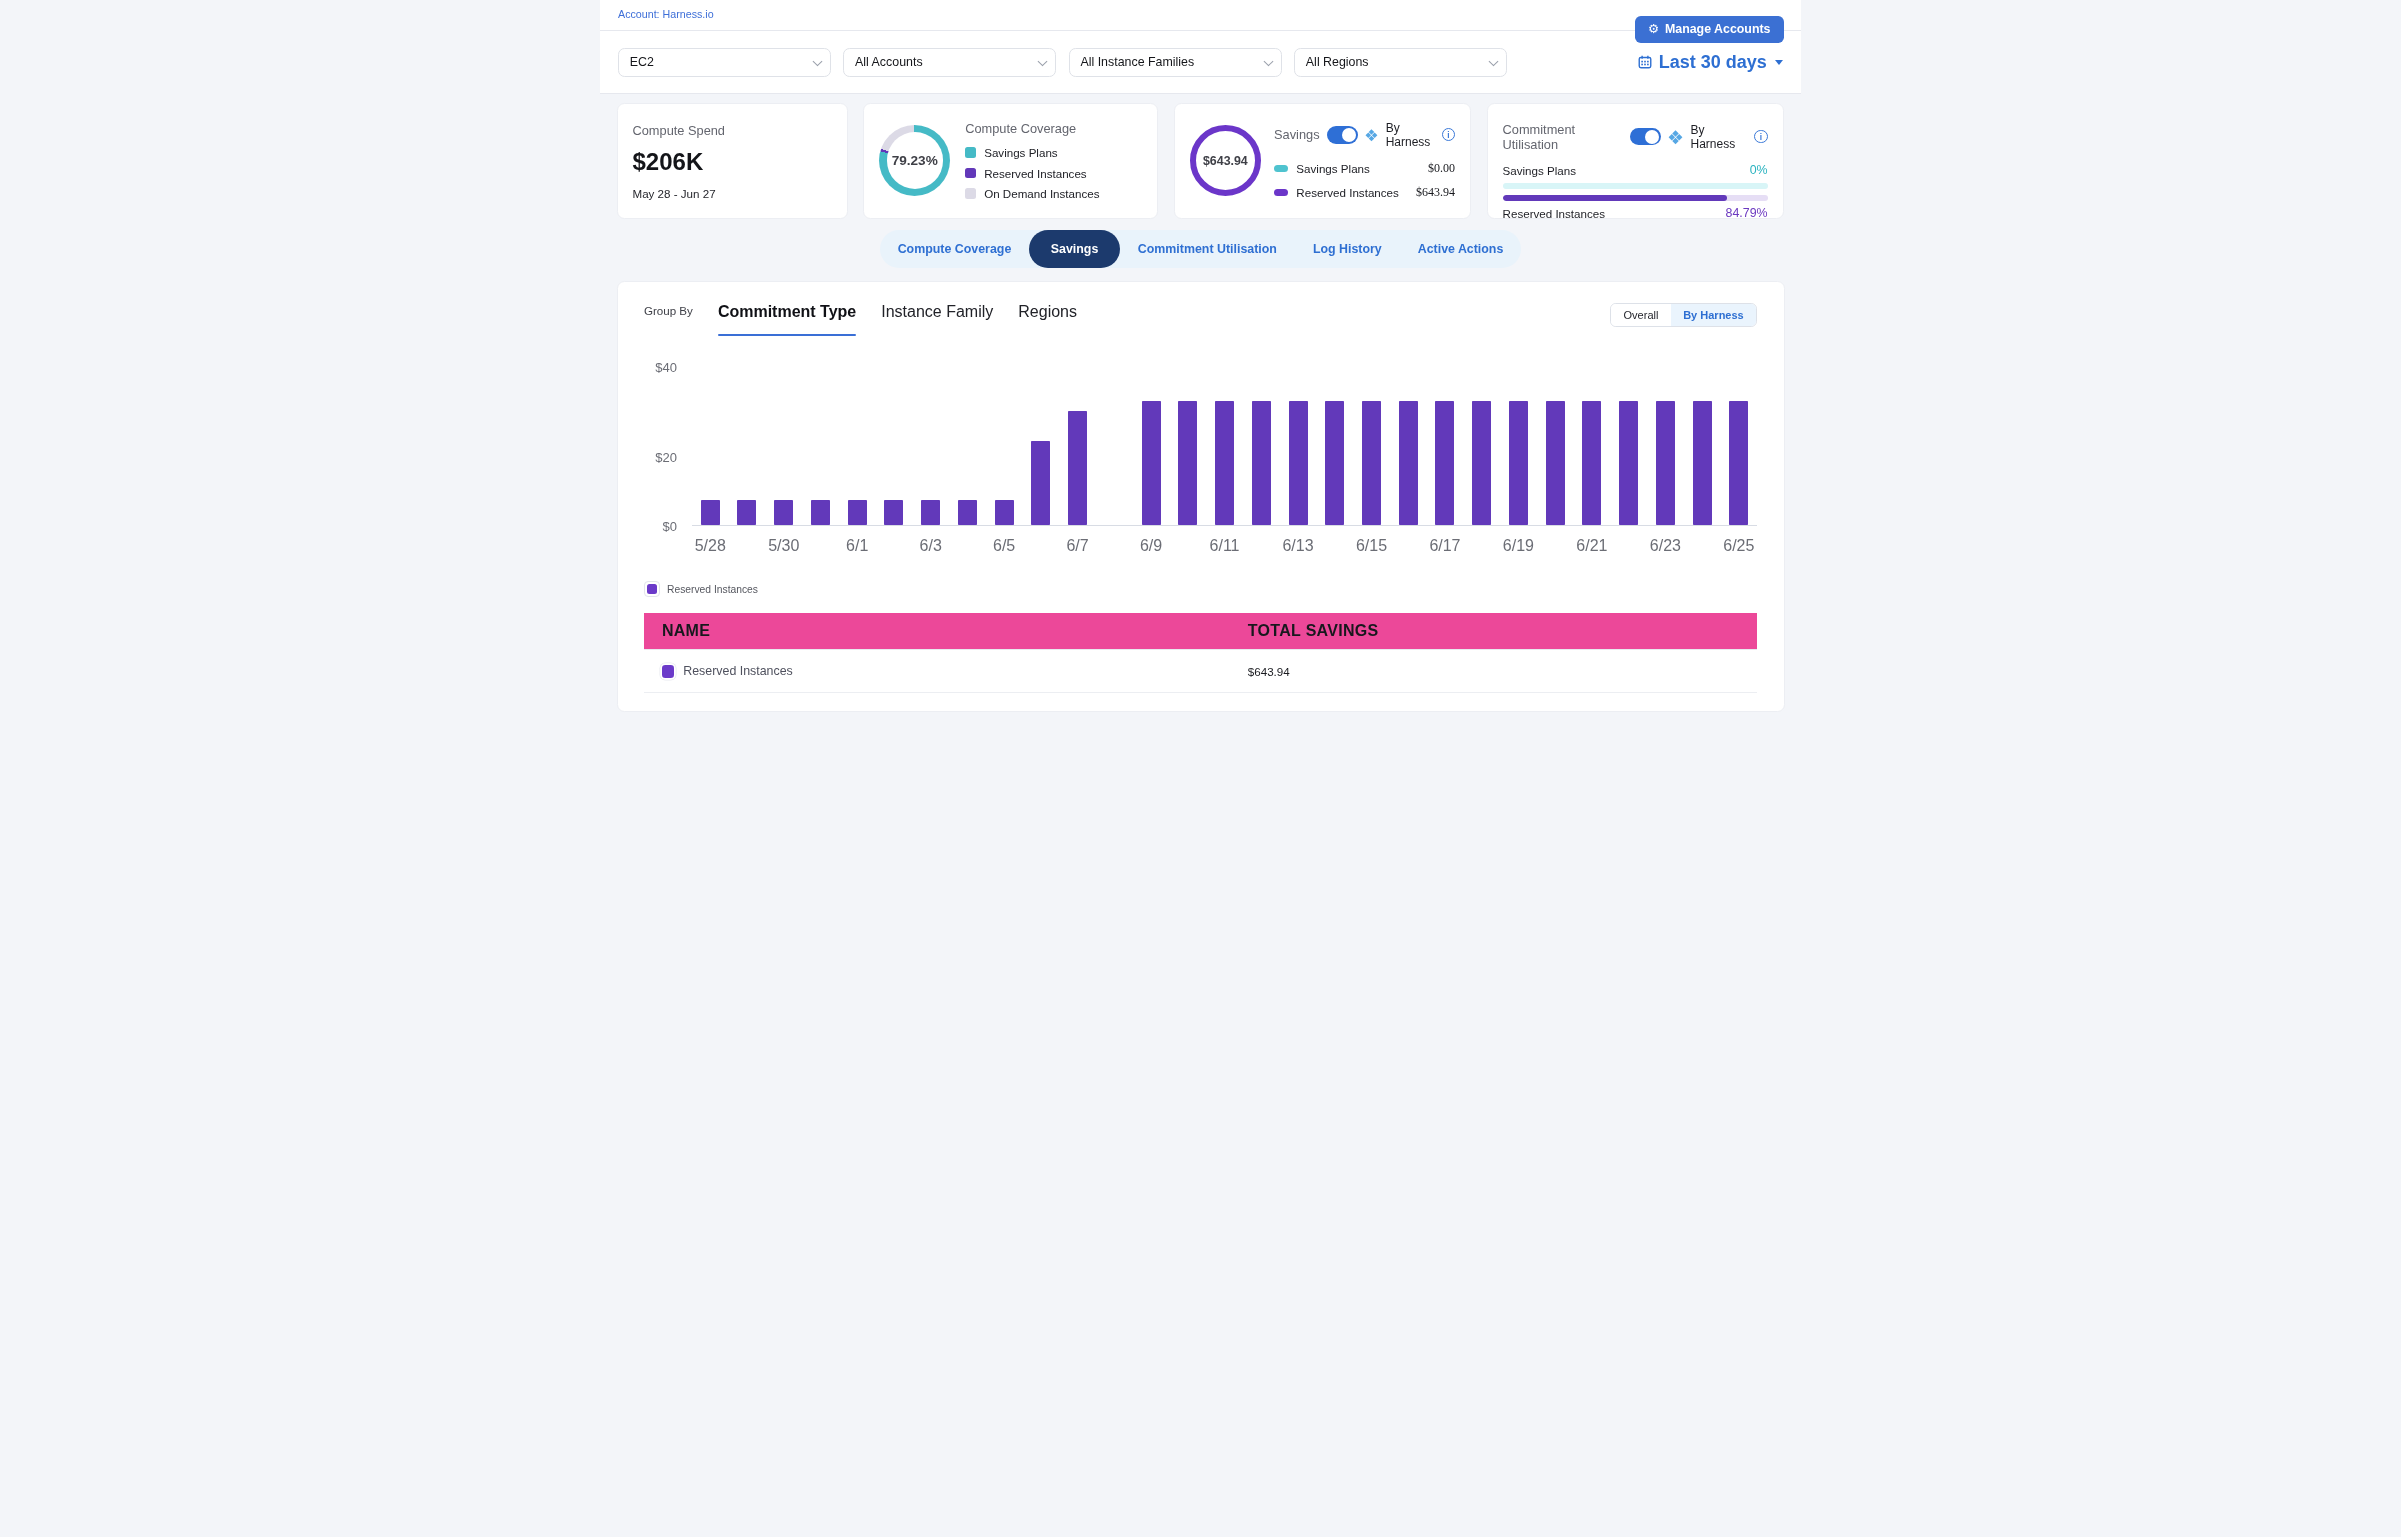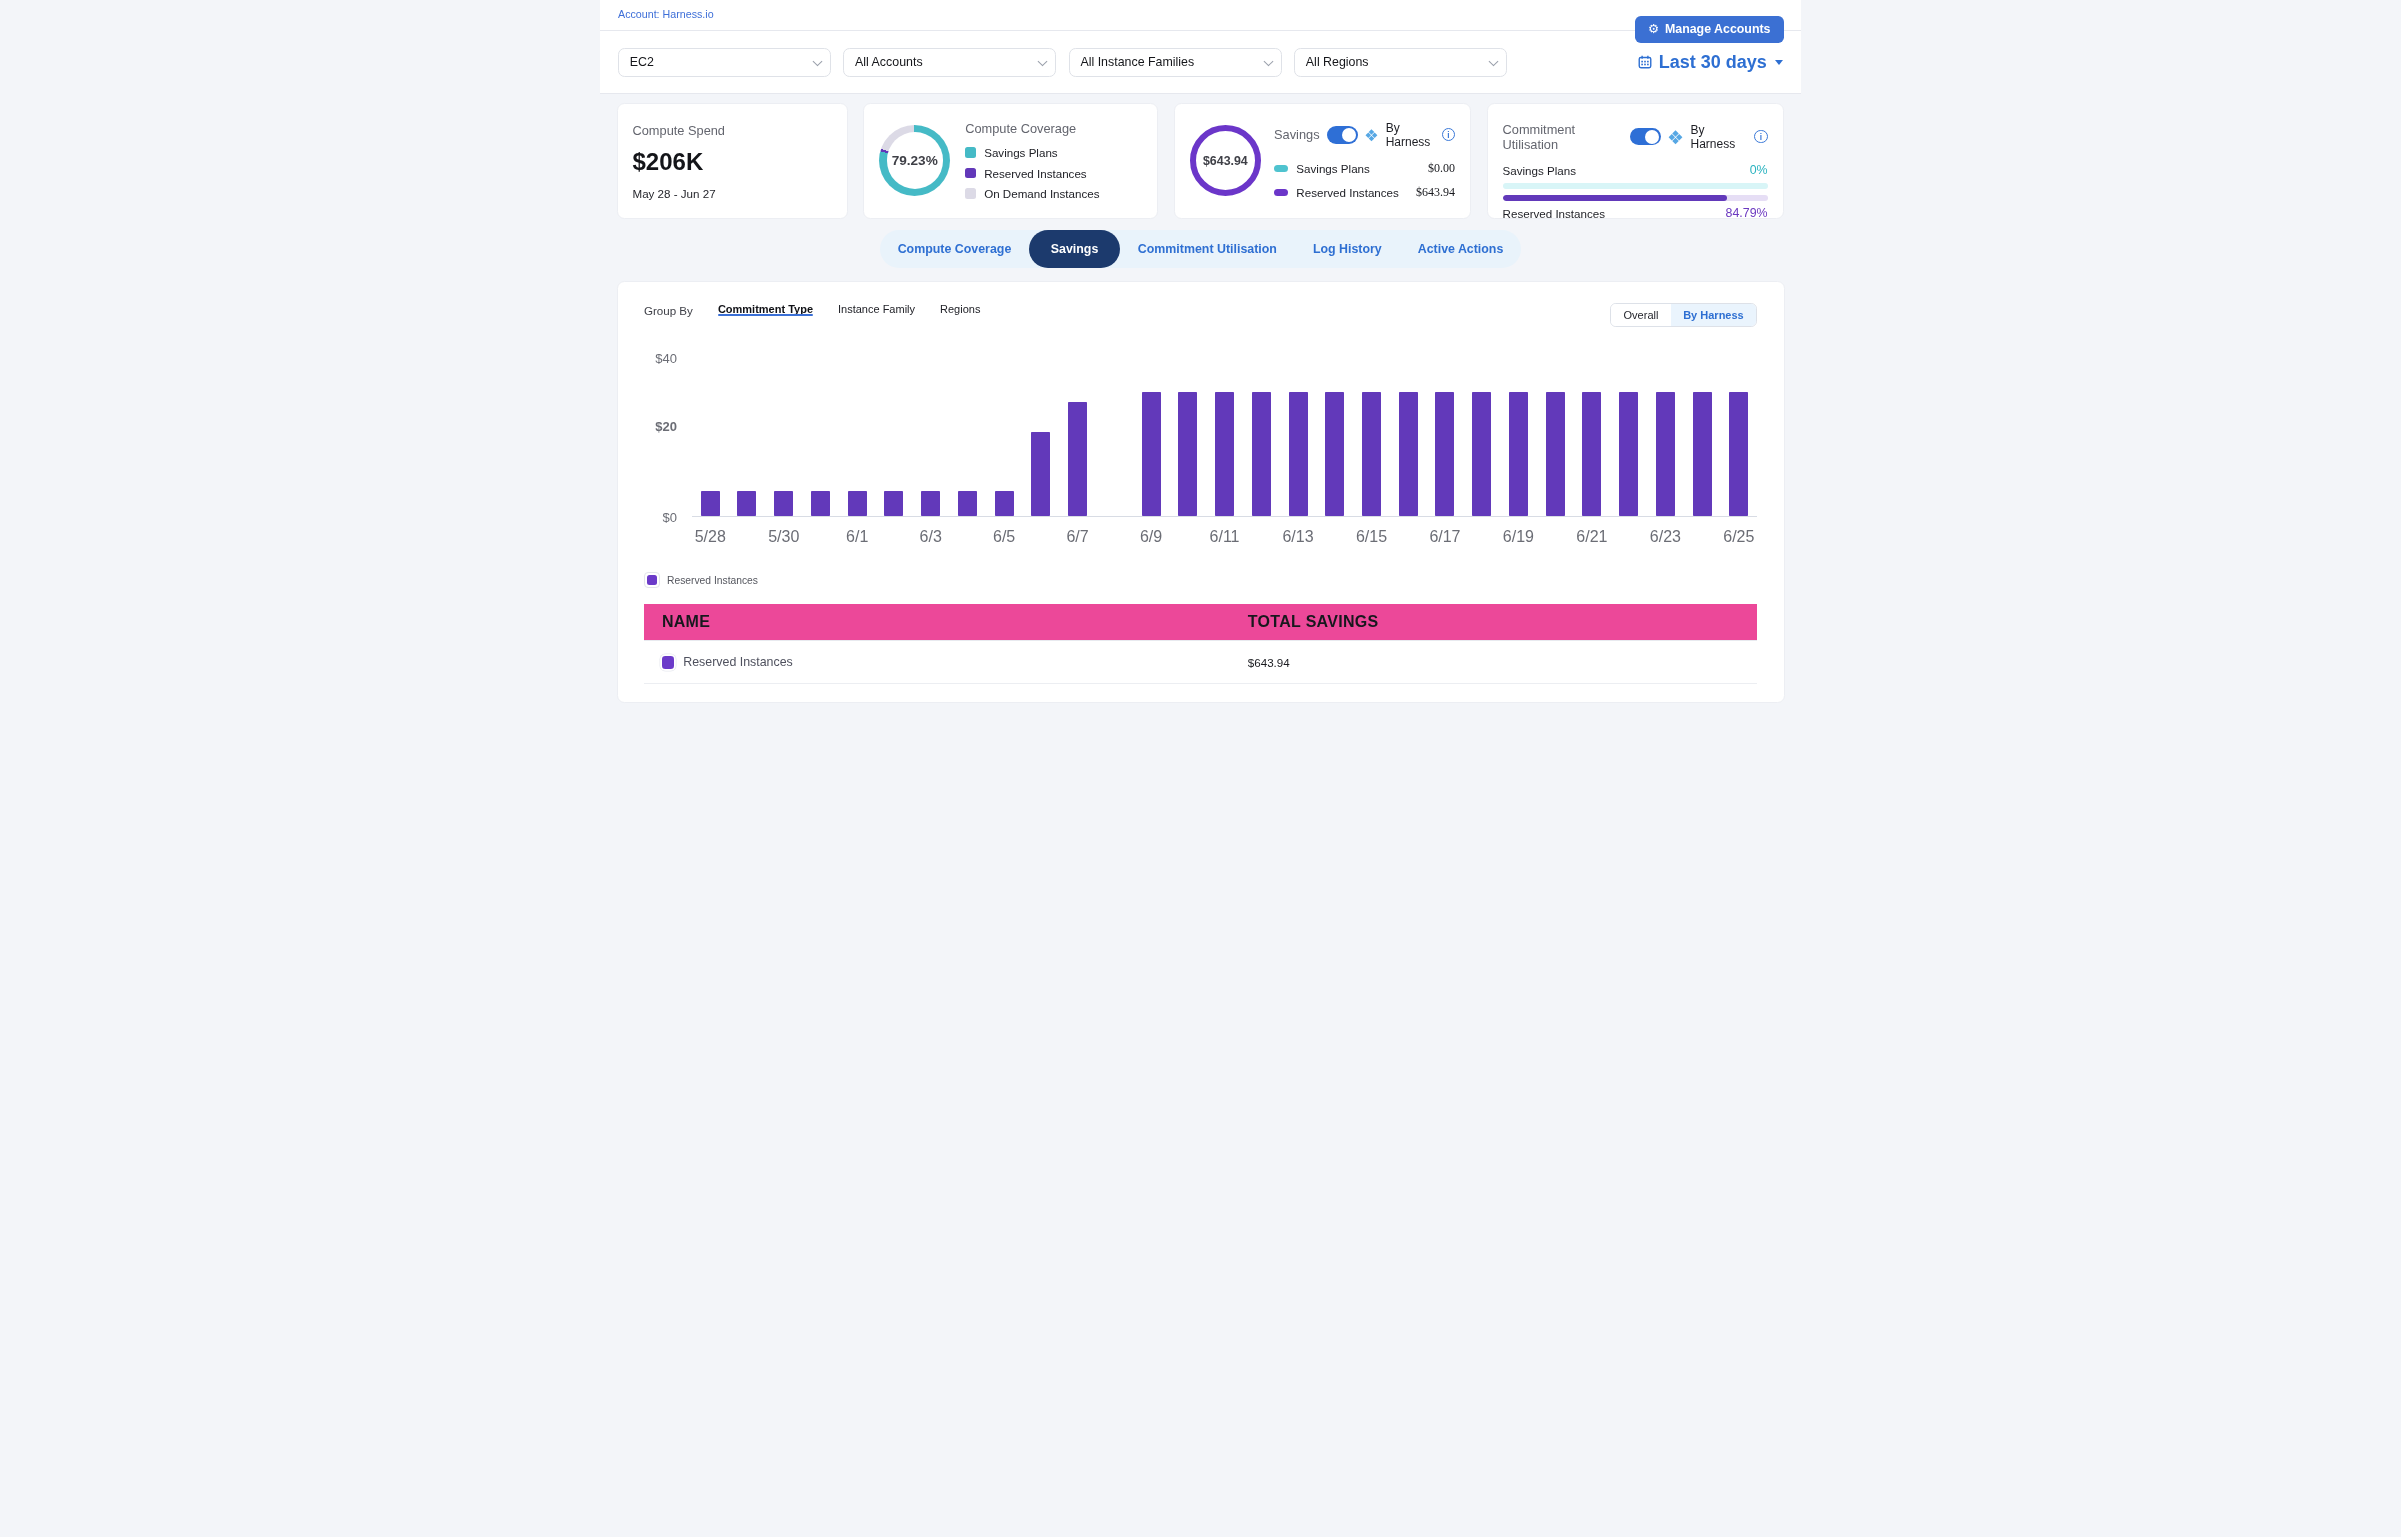--- a/index.html
+++ b/index.html
@@ -63,21 +63,21 @@
   .track .fill { height:100%; border-radius:3.3px; background:#6239ba; }
   
   .tabs-wrap { display:flex; justify-content:center; margin-top:11.6px; }
   .tabs { background:#e9f3fb; border-radius:20px; display:flex; align-items:center; }
   .tab { font-size:12.4px; font-weight:bold; color:#2e6fd2; padding:0 18px; height:38px; line-height:38px; cursor:pointer; border-radius:20px; }
   .tab.active { background:#1c3a6d; color:#fff; padding:0 21.5px; }
   
   .panel { background:#fff; border:0.8px solid #eceef3; border-radius:7.4px; margin:12.4px 16.5px 10px; padding:21.5px 26.4px 18px; }
   .groupby-row { display:flex; align-items:flex-start; gap:25px; }
   .groupby-label { font-size:11.6px; color:#3f4048; padding-top:0.8px; }
-  .gtab { font-size:11px; color:#212228; position:relative; padding-bottom:1px; cursor:pointer; }
+  .gtab { font-size:16px; color:#212228; position:relative; padding-bottom:15px; cursor:pointer; }
   .gtab.active { font-weight:bold; color:#101116; }
   .gtab.active::after { content:""; position:absolute; left:0; right:0; bottom:0; height:2.5px; background:#3a6fd6; border-radius:1.7px; }
   .seg { margin-left:auto; display:flex; border:0.8px solid #dde1e8; border-radius:5.8px; overflow:hidden; }
   .seg-opt { font-size:11px; padding:5px 12.4px; background:#fff; color:#26272e; cursor:pointer; }
   .seg-opt.active { background:#eaf4fd; color:#2e6fd2; font-weight:bold; }
   
   .chart { position:relative; margin-top:31px; padding-left:48px; }
   .ylabels { position:absolute; left:0; top:0; width:33px; height:159px; }
   .ylabels div { position:absolute; right:0; transform:translateY(-50%); font-size:13px; color:#6b6d75; }
   .plot { height:159px; display:flex; align-items:flex-end; border-bottom:1.2px solid #d8dce4; }
@@ -267,21 +267,21 @@
     <span class="gtab">Regions</span>
     <div class="seg">
       <span class="seg-opt">Overall</span>
       <span class="seg-opt active">By Harness</span>
     </div>
   </div>
 
   <div class="chart">
     <div class="ylabels" id="ylabels">
         <div style="top: 159px;">$0</div>
-        <div style="top: 68px; font-weight: bold;">$20</div>
+        <div style="top: 90px;">$20</div>
         <div style="top: 0px;">$40</div>
       </div>
     <div class="plot" id="plot">
         <div class="slot">
           <div class="bar" style="height: 24.6px; background: rgb(98, 57, 186);"></div>
         </div>
         <div class="slot">
           <div class="bar" style="height: 24.6px; background: rgb(98, 57, 186);"></div>
         </div>
         <div class="slot">

